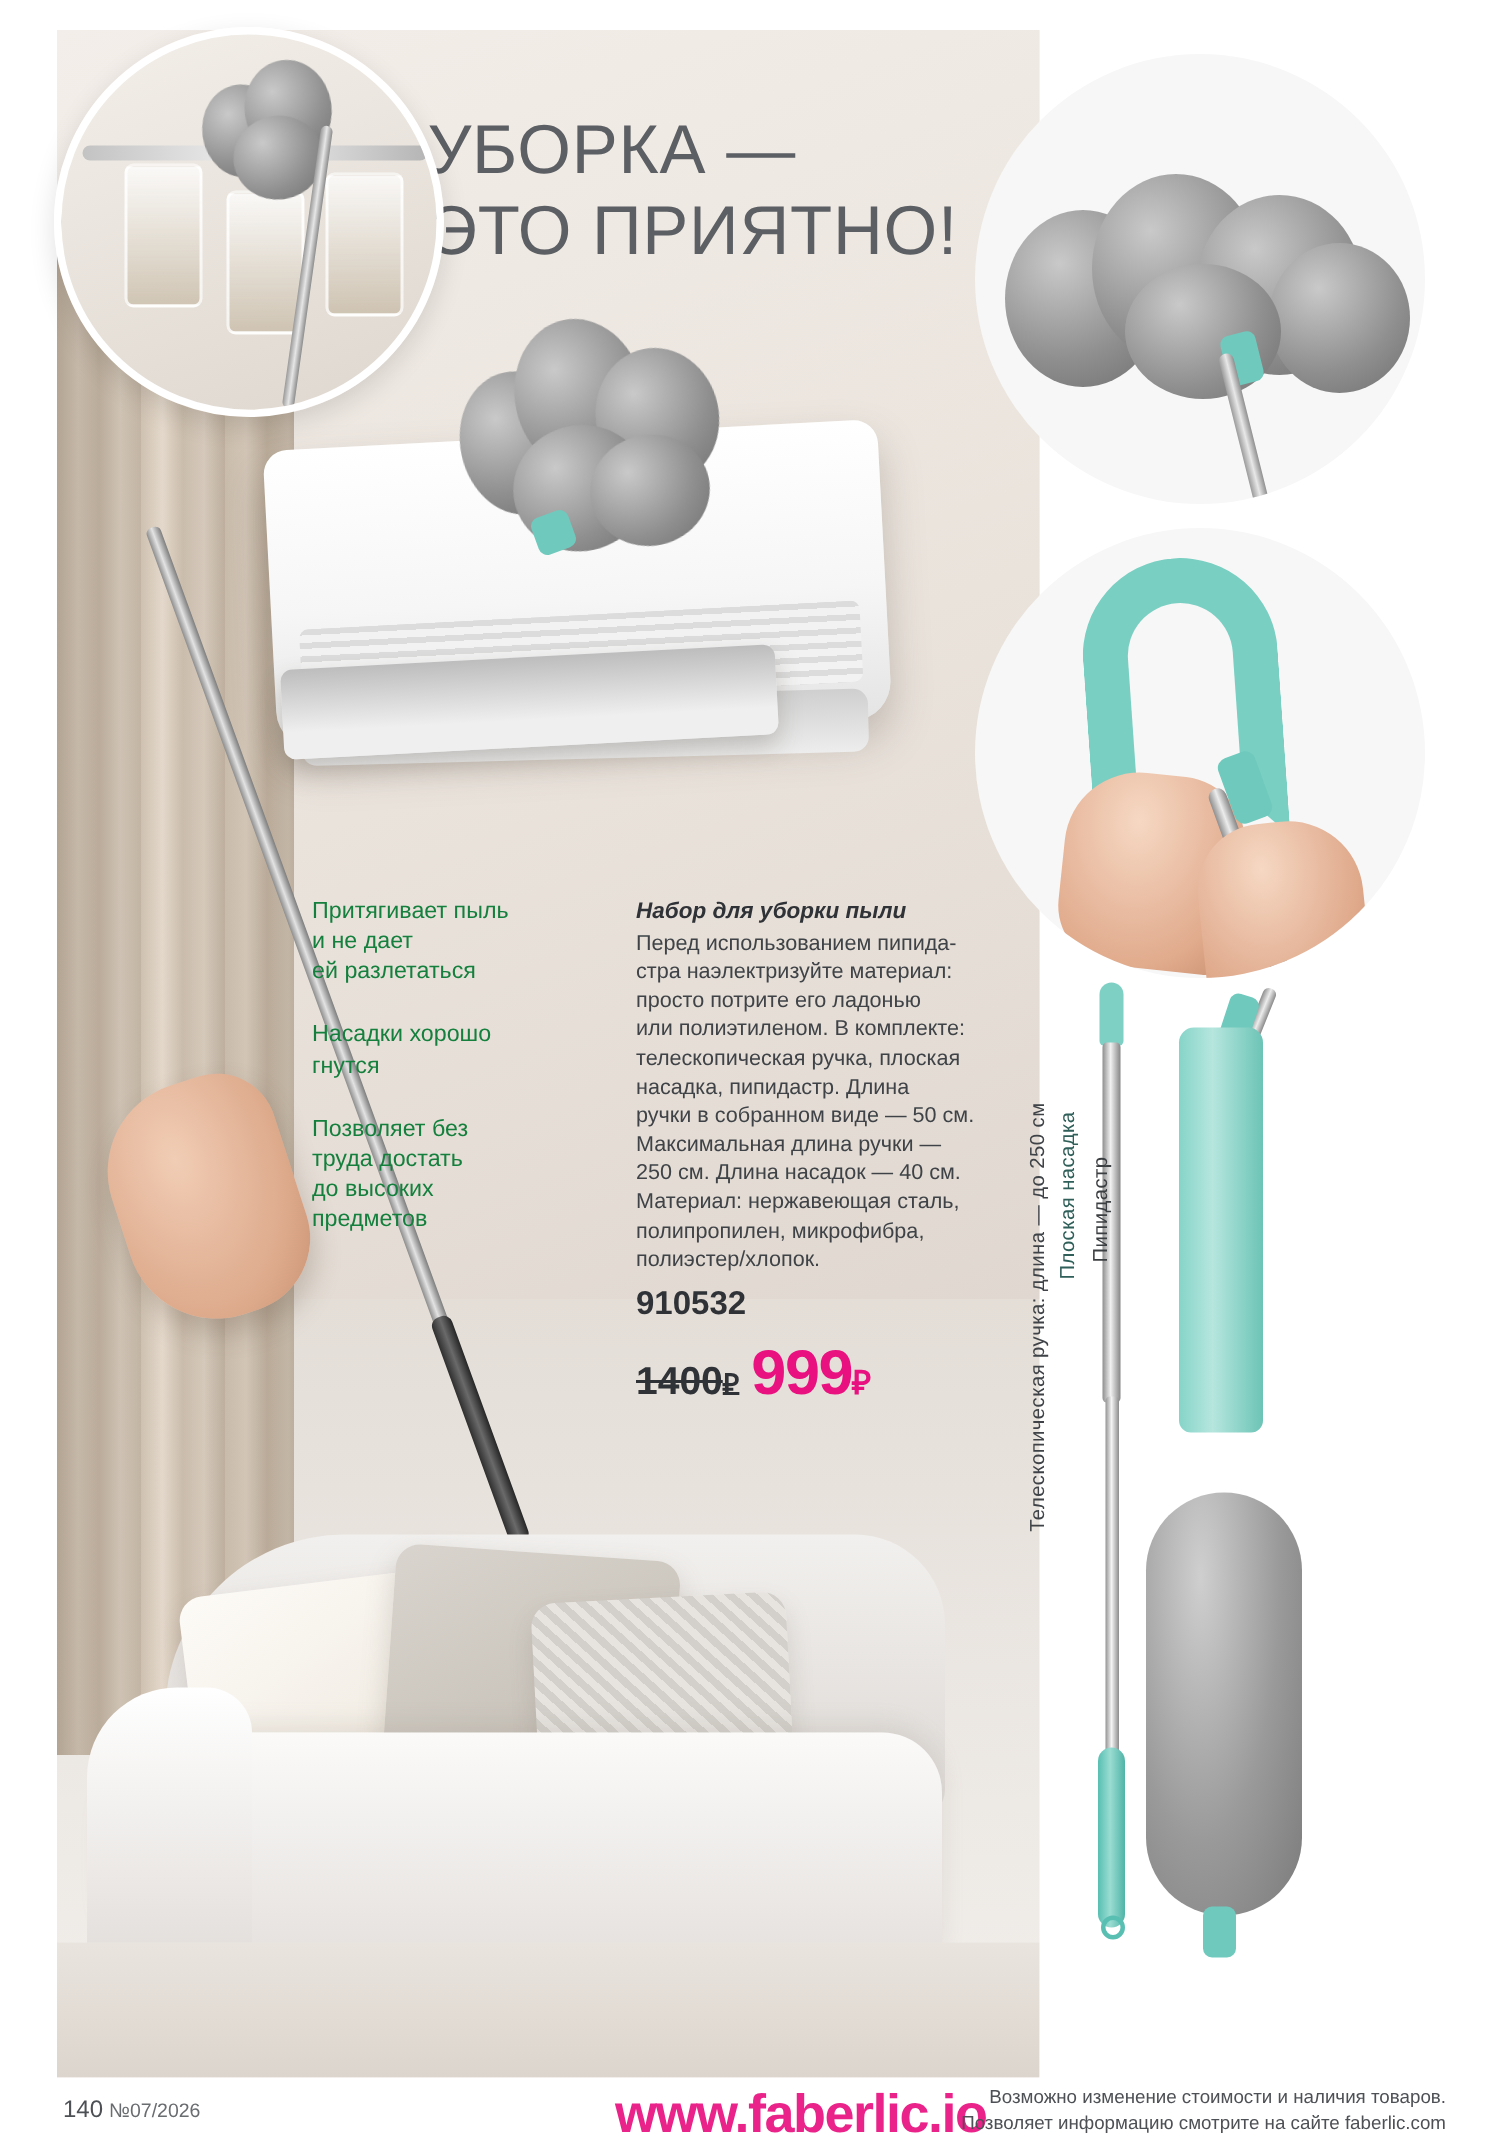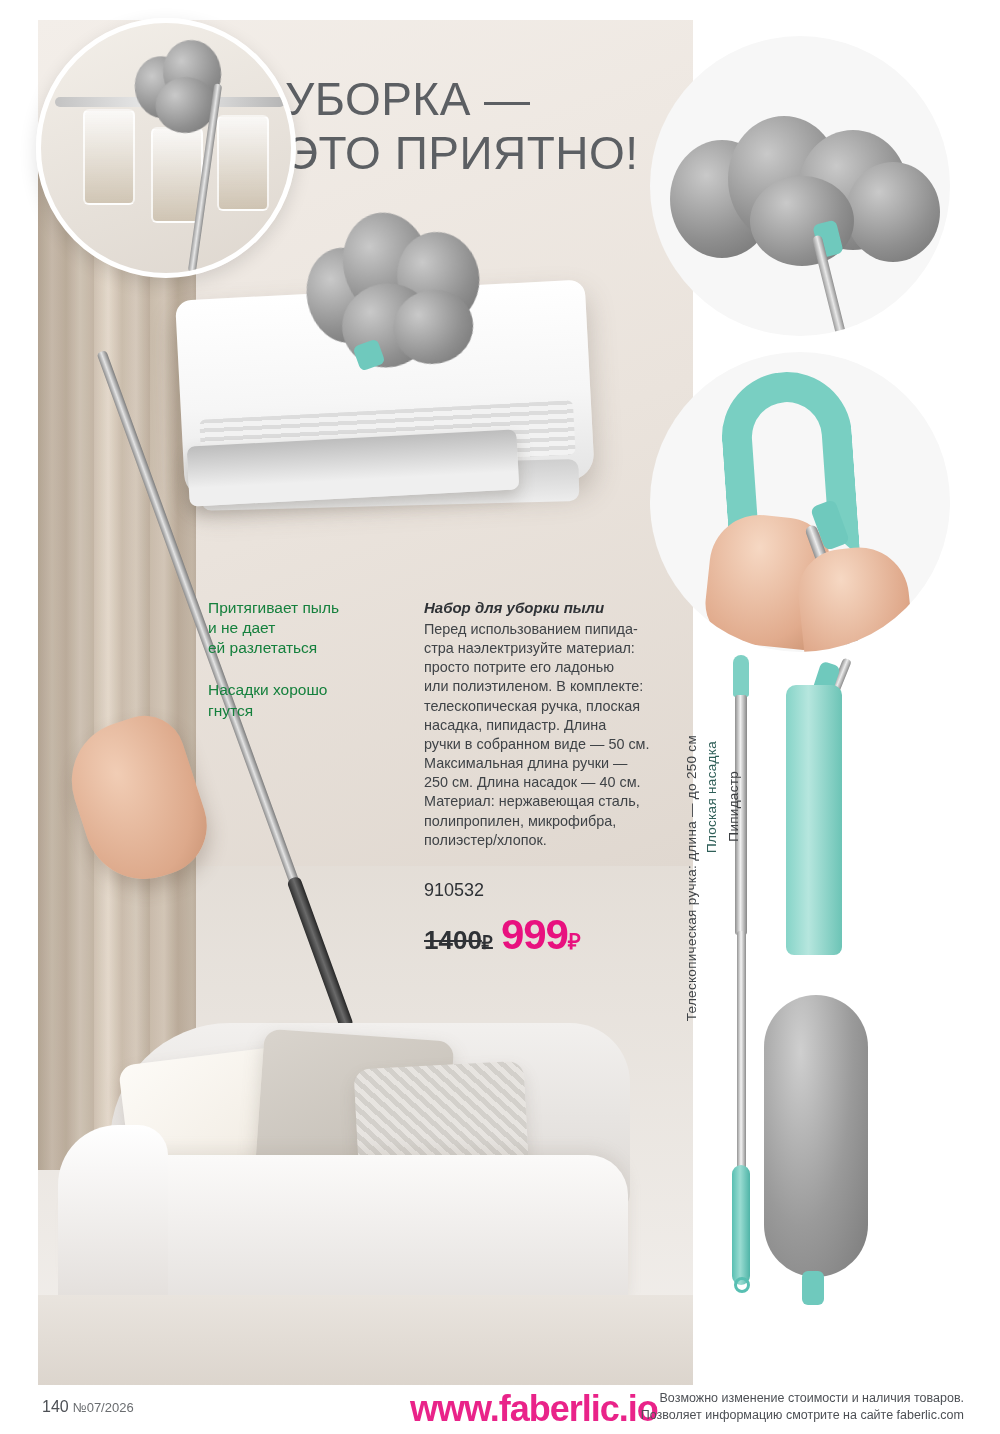--- a/index.html
+++ b/index.html
@@ -246,21 +246,21 @@
 
   
   .desc{
     position:absolute; left:424px; top:598px; width:240px;
     color:#3f4347; font-size:14.4px; line-height:1.33;
   }
   .desc h3{
     margin:0 0 2px 0; font-size:15px; font-weight:bold; color:#2f3236;font-style:italic;
   }
   .desc .body{ white-space:pre-line; }
-  .sku{ margin-top:29px; font-size:18px; font-weight:normal; color:#2f3236; }
+  .sku{ margin-top:4px; font-size:22px; font-weight:bold; color:#2f3236; }
   .price-row{
     margin-top:4px; display:flex; align-items:baseline; gap:8px;
   }
   .old-price{
     font-size:26px; font-weight:bold; color:#2f3236;
     text-decoration:line-through; text-decoration-thickness:2px;
   }
   .new-price{
     font-size:42px; font-weight:bold; color:#e8117f; letter-spacing:-1px;
   }
@@ -423,20 +423,24 @@
   <div class="flat-rod"></div>
   <div class="hand3"></div>
 </div>
 
 <div class="bullets">
   <p>Притягивает пыль
 и не дает
 ей разлетаться</p>
   <p>Насадки хорошо
 гнутся</p>
+  <p>Позволяет без
+труда достать
+до высоких
+предметов</p>
 </div>
 
 <div class="desc">
   <h3>Набор для уборки пыли</h3>
   <div class="body">Перед использованием пипида-
 стра наэлектризуйте материал:
 просто потрите его ладонью
 или полиэтиленом. В комплекте:
 телескопическая ручка, плоская
 насадка, пипидастр. Длина

